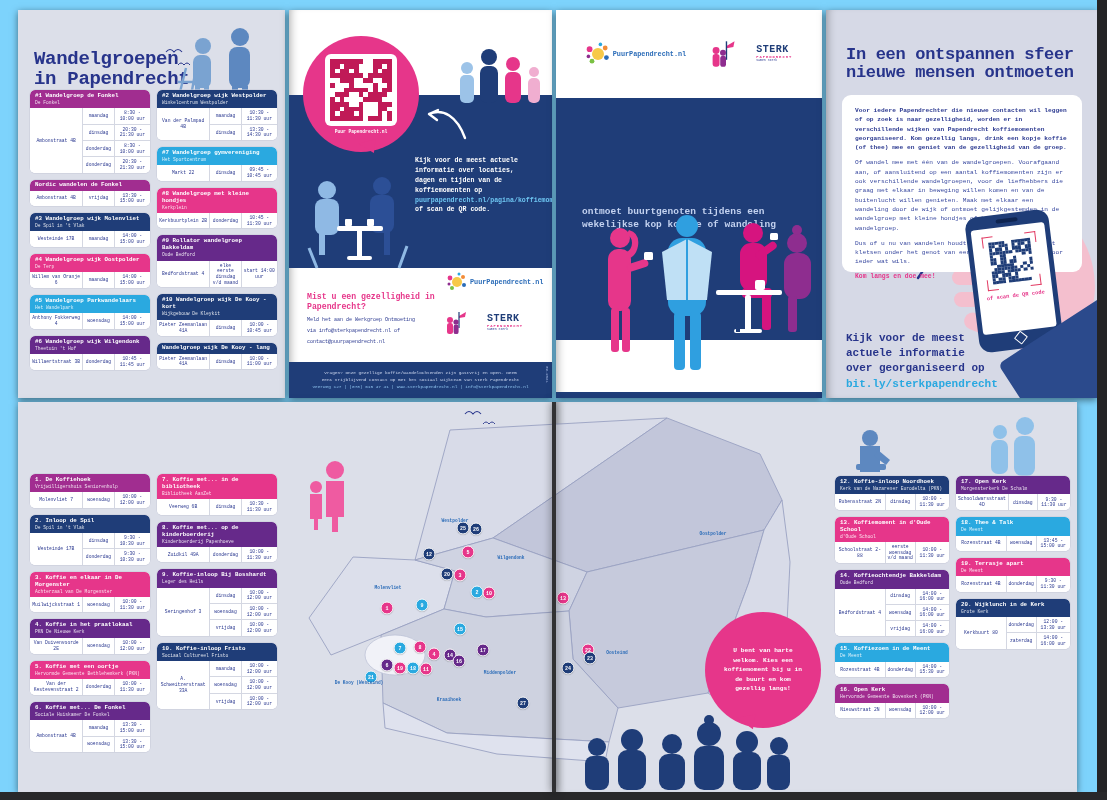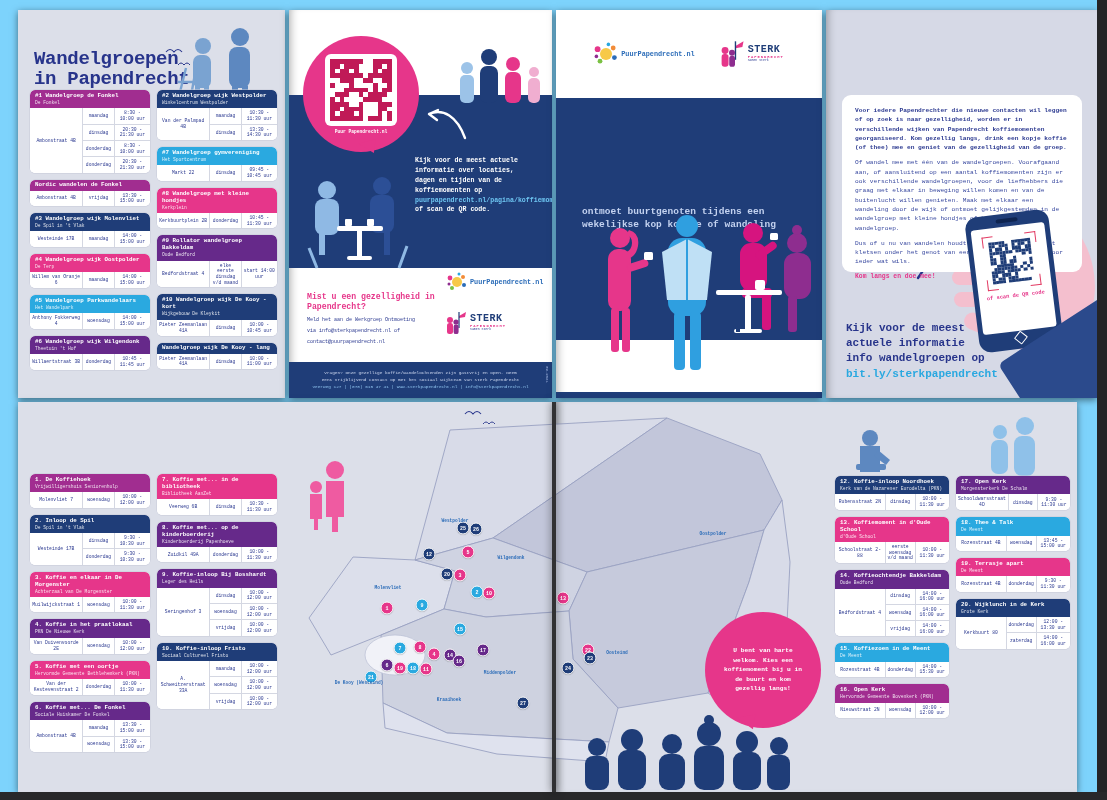--- a/index.html
+++ b/index.html
@@ -68,21 +68,21 @@
   #mistblock .ml{font-size:5px;color:#2b3990;line-height:1.6;margin-top:3px;}
   #footer2{position:absolute;left:0;top:352px;width:263px;height:36px;background:#1f3d78;
     display:flex;flex-direction:column;align-items:center;justify-content:center;gap:1px;}
   #footer2 .fl{font-size:4.4px;color:#cfd9f0;line-height:1.4;}
   #footer2 .fl3{color:#8fc3ee;}
   #fcode{position:absolute;right:3px;top:356px;writing-mode:vertical-rl;font-size:4px;color:#9fb3de;}
 
   
   .logo-puur{display:flex;align-items:center;gap:3px;}
   .logo-puur .ptext{font-size:6.8px;font-weight:800;color:#2b6cb8;}
-  .logo-sterk{display:flex;align-items:center;gap:3px;}
+  .logo-sterk{display:flex;align-items:center;gap:20px;}
   .sterk-txt .sa{font-size:10px;font-weight:800;color:#1f3d78;letter-spacing:.5px;line-height:1;}
   .sterk-txt .sb{font-size:3.8px;font-weight:700;color:#e6368a;letter-spacing:1px;line-height:1.2;}
   .sterk-txt .sc{font-size:3.2px;color:#2b3990;line-height:1.2;}
   #logos2a{position:absolute;left:158px;top:262px;}
   #logos2b{position:absolute;left:156px;top:300px;}
 
   
   #coverlogos{position:absolute;left:0;top:0;width:266px;height:88px;background:#fff;
     display:flex;align-items:center;justify-content:center;gap:24px;}
   #covernavy{position:absolute;left:0;top:88px;width:266px;height:242px;background:#1f3d78;}
@@ -92,21 +92,21 @@
   #coversub{position:absolute;left:26px;top:196px;width:214px;color:#c3d2f0;font-weight:700;
     font-size:9.5px;line-height:1.35;}
   #coverart{position:absolute;left:0;top:150px;width:266px;height:238px;}
 
   
   #wcard{position:absolute;left:16px;top:85px;width:240px;height:177px;background:#fff;border-radius:9px;z-index:2;}
   #wcard .inner{padding:11px 13px;}
   #wcard p{margin:0 0 6px 0;font-size:6.2px;line-height:1.5;color:#3a4aa0;}
   #wcard p.b1{font-weight:800;color:#2b3990;}
   #wcard .cta{font-size:6.4px;font-weight:800;color:#e6368a;}
-  #wbottom{position:absolute;left:20px;top:311px;width:160px;z-index:2;}
+  #wbottom{position:absolute;left:20px;top:321px;width:160px;z-index:2;}
   #wbottom .wl{font-size:11px;font-weight:800;color:#27348b;line-height:1.35;}
   #wbottom .wlink{font-size:11px;font-weight:800;color:#29a8e0;line-height:1.5;}
   #phone{position:absolute;left:146px;top:203px;width:84px;height:136px;background:#1f3d78;border-radius:12px;
     transform:rotate(-7deg);z-index:4;}
   #phone .screen{position:absolute;left:5px;top:13px;right:5px;bottom:18px;background:#fff;border-radius:3px;}
   #phone .spk{position:absolute;left:31px;top:5px;width:22px;height:4px;border-radius:2px;background:#0e2450;}
   #phone .qrwrap{position:absolute;left:21px;top:27px;width:42px;height:42px;}
   #phone .qr{width:42px;height:42px;}
   #phone .br{position:absolute;width:10px;height:10px;border:1.6px solid #e23b63;}
   #phone .br.tl{left:15px;top:21px;border-right:none;border-bottom:none;}
@@ -703,20 +703,21 @@
       <rect x="189" y="135" width="6" height="36" rx="2" fill="#fff"></rect>
       <rect x="178" y="169" width="28" height="4" rx="2" fill="#fff"></rect>
       <rect x="199" y="120" width="10" height="10" rx="2" fill="#fff"></rect>
 
       <path d="M182,140 v32 M252,140 v32" stroke="#1f3d78" stroke-width="4"></path>
     </svg>
     <div id="coverstrip"></div>
   </section>
 
   <section class="panel foldL" id="pB">
+    <h2 class="bigtitle">In een ontspannen sfeer nieuwe mensen ontmoeten</h2>
     <div id="wcard">
       <div class="inner">
         <p class="b1">Voor iedere Papendrechter die nieuwe contacten wil leggen of op zoek is naar gezelligheid, worden er in verschillende wijken van Papendrecht koffiemomenten georganiseerd. Kom gezellig langs, drink een kopje koffie (of thee) mee en geniet van de gezelligheid van de groep.</p>
         <p>Of wandel mee met één van de wandelgroepen. Voorafgaand aan, of aansluitend op een aantal koffiemomenten zijn er ook verschillende wandelgroepen, voor de liefhebbers die graag met elkaar in beweging willen komen en van de buitenlucht willen genieten. Maak met elkaar een wandeling door de wijk of ontmoet gelijkgestemden in de wandelgroep met kleine hondjes of bij de rollator wandelgroep.</p>
         <p>Dus of u nu van wandelen houdt of gewoon gezellig wilt kletsen onder het genot van een kopje koffie, er is voor ieder wat wils.</p>
         <div class="cta">Kom langs en doe mee!</div>
       </div>
     </div>
     <svg class="lay" width="271" height="388" viewBox="0 0 271 388">
       <ellipse cx="212" cy="268" rx="56" ry="74" fill="#f4bfce" transform="rotate(-12 212 268)"></ellipse>
@@ -906,21 +907,21 @@
             <span class="qc"></span>
           </div>
         </div>
       <div class="plabel">of scan de QR code</div>
       <span class="dia"></span>
     </div>
     <div id="sleeve"></div>
     <div id="wbottom">
       <div class="wl">Kijk voor de meest</div>
       <div class="wl">actuele informatie</div>
-      <div class="wl">info wandelgroepen op</div>
+      <div class="wl">over georganiseerd op</div>
       <div class="wlink">bit.ly/sterkpapendrecht</div>
     </div>
   </section>
 
   <section class="sheet" id="pC">
     <div class="ccols">
       <div class="ccol">
           <div class="card">
             <div class="chead bg-magenta">
               <div class="ct">1. De Koffiehoek</div>

